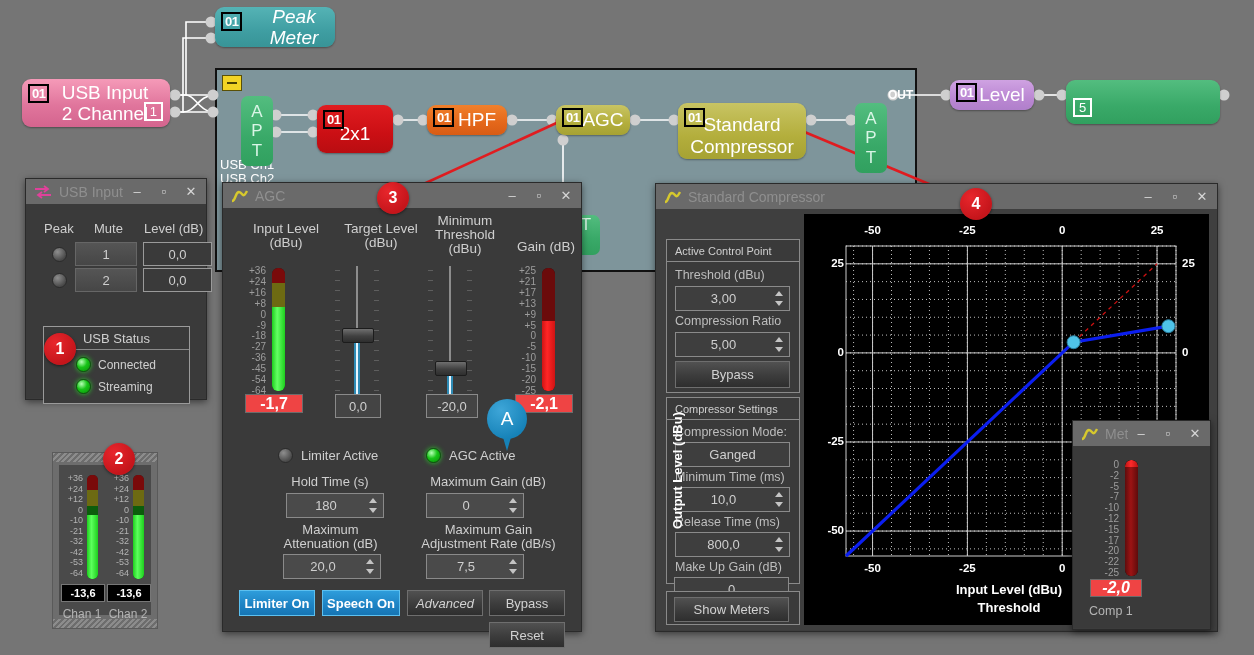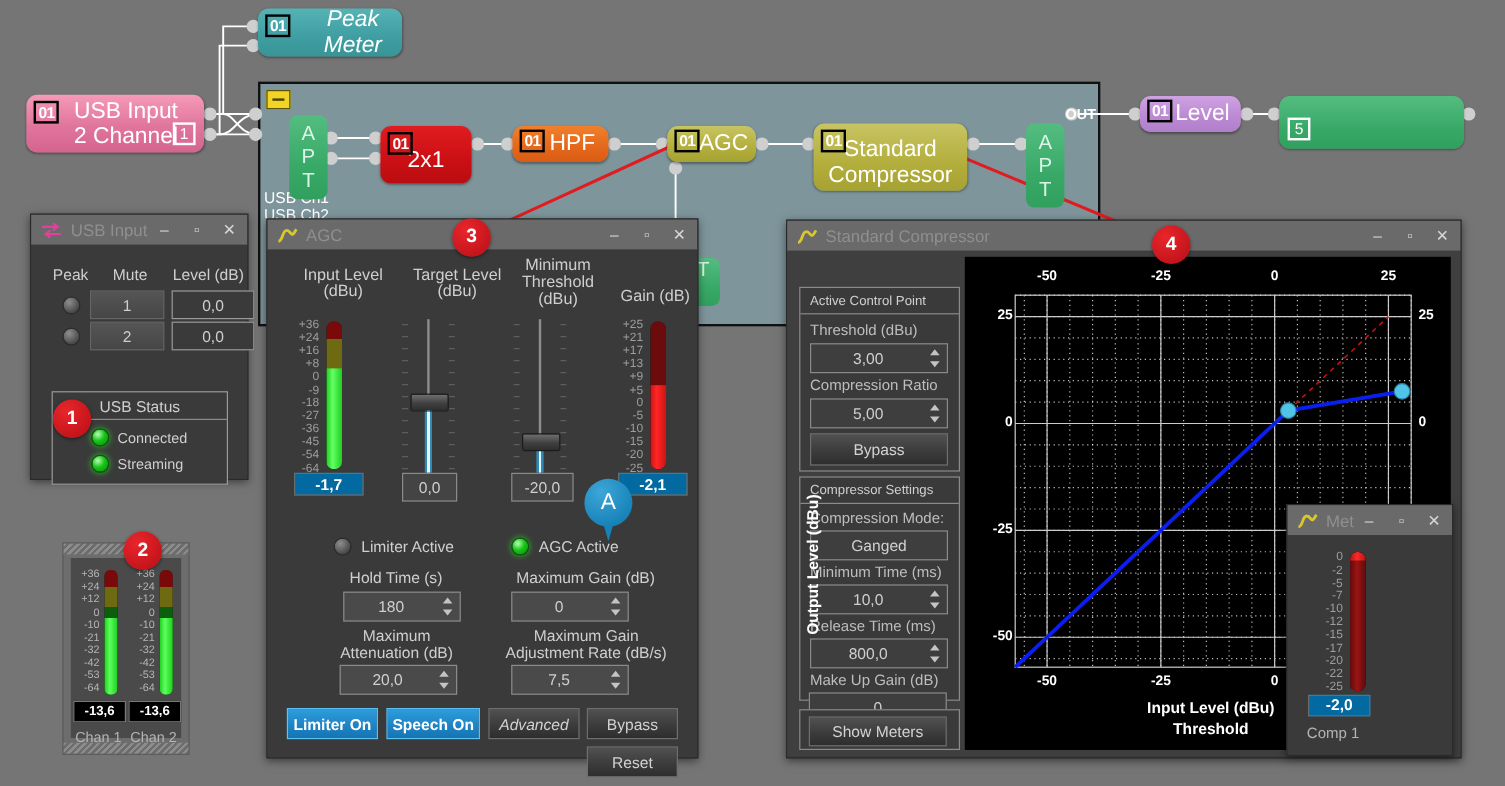--- a/index.html
+++ b/index.html
@@ -135,21 +135,21 @@
   .val-box{position:absolute;background:#000;color:#fff;font-size:11px;font-weight:bold;
       text-align:center;border:1px solid #777;}
   .chan-name{position:absolute;color:#b4b4b4;font-size:12px;text-align:center;width:46px;}
 
   
   #win-agc{left:222px;top:182px;width:358px;height:448px;}
   #win-agc .win-body{height:422px;}
   .col-title{position:absolute;color:#cfcfcf;font-size:13.5px;text-align:center;line-height:14px;}
   .agc-scale{position:absolute;font-size:10px;color:#9d9d9d;text-align:right;line-height:10px;width:28px;}
   .agc-meter{position:absolute;width:13px;border-radius:6px;overflow:hidden;background:#1b1b1b;}
-  .agc-val{position:absolute;background:#0369a1;color:#fff;font-size:13px;font-weight:bold;
+  .agc-val{position:absolute;background:#ef4444;color:#fff;font-size:16px;font-weight:bold;
       text-align:center;border:1px solid #6c6c6c;}
   .slider-wrap{position:absolute;width:44px;}
   .slider-track{position:absolute;left:21px;width:2px;background:#8d8d8d;}
   .slider-fill{position:absolute;width:6px;background:linear-gradient(90deg,#2e8bb5 0 2px,#eaf6ff 2px 4px,#2e8bb5 4px 6px);}
   .slider-thumb{position:absolute;width:30px;height:13px;border-radius:2px;
       background:linear-gradient(180deg,#6f6f6f 0%,#404040 55%,#2e2e2e 100%);
       border:1px solid #1c1c1c;cursor:pointer;}
   .slider-ticks{position:absolute;width:44px;}
   .slider-ticks span{position:absolute;width:5px;height:1px;background:#5e5e5e;}
   .sld-box{position:absolute;width:44px;height:22px;background:#444;border:1px solid #8a8a8a;
@@ -767,21 +767,21 @@
         <div>-20</div>
         <div>-22</div>
         <div>-25</div>
       </div>
     <div class="agc-meter" style="left:52px;top:14px;height:116px;">
       <div style="position:absolute;inset:0;background:#1b1b1b;"></div>
       <div id="met-fill" style="position: absolute; left: 0px; bottom: 0px; width: 100%; background: linear-gradient(90deg, rgb(94, 12, 12) 0%, rgb(156, 20, 20) 45%, rgb(94, 12, 12) 100%); height: 96%;"></div>
       <div style="position:absolute;left:0;top:0;width:100%;height:7px;
            background:linear-gradient(90deg,#b81414 0%,#ff2a2a 45%,#b81414 100%);border-radius:6px 6px 0 0;"></div>
     </div>
-    <div class="agc-val" style="left:17px;top:133px;width:50px;height:16px;line-height:16px;">-2,0</div>
+    <div class="agc-val" style="left:17px;top:133px;width:50px;height:16px;line-height:16px;font-style:italic;">-2,0</div>
     <div style="position:absolute;left:16px;top:158px;color:#b4b4b4;font-size:12.5px;">Comp 1</div>
   </div>
 </div>
 
 <div class="ann-circle" id="ann-1">1</div>
 <div class="ann-circle" id="ann-2">2</div>
 <div class="ann-circle" id="ann-3">3</div>
 <div class="ann-circle" id="ann-4">4</div>
 <div class="ann-pin" id="ann-a">
   <div class="pin-tail"></div>

